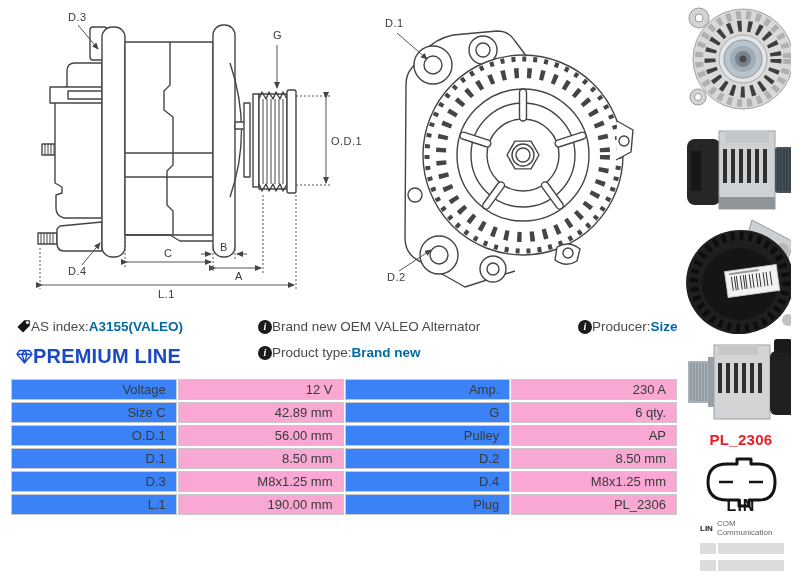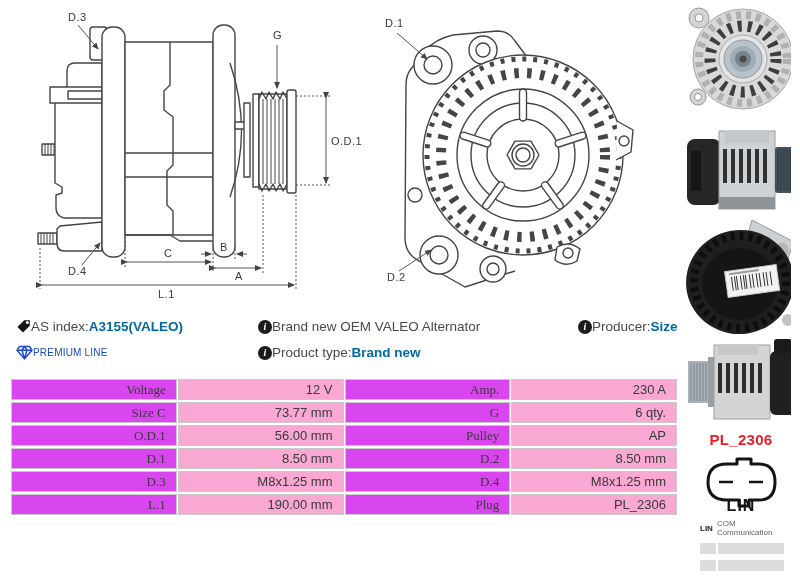--- a/index.html
+++ b/index.html
@@ -15,28 +15,28 @@
   .photo{position:absolute;}
 
   
   .info-item{position:absolute;display:flex;align-items:center;
              font-size:13.5px;color:#4a4a4a;white-space:nowrap;}
   .info-item .val{font-weight:700;color:#0369a1;}
   .info-item .lab{color:#4a4a4a;}
   .icircle{width:14px;height:14px;border-radius:50%;background:#1b1b1b;color:#fff;
            display:flex;align-items:center;justify-content:center;flex:0 0 auto;
            font-family:"Liberation Serif",serif;font-style:italic;font-weight:700;font-size:10px;line-height:1;}
-  .premium{color:#1a49c8;font-weight:400;font-size:10px;letter-spacing:.2px;}
+  .premium{color:#1a49c8;font-weight:700;font-size:20px;letter-spacing:.2px;}
 
   
   .spec-table{position:absolute;left:10px;top:377px;width:668px;table-layout:fixed;
               border-collapse:separate;border-spacing:1px 2px;font-size:13px;}
   .spec-table td{border:1px solid #c9c9c9;height:19px;padding:0 10px;text-align:right;
                  color:#3a3a3a;overflow:hidden;white-space:nowrap;}
-  .spec-table td.lbl{background:#d946ef;font-family:Liberation Serif, serif;}
+  .spec-table td.lbl{background:#3b82f6;}
   .spec-table td.val{background:#f9a8d4;}
 
   
   .pl-code{position:absolute;left:685px;top:431px;width:112px;text-align:center;
            color:#ee1c24;font-weight:700;font-size:15px;letter-spacing:.3px;}
   .connector-svg{position:absolute;left:701px;top:456px;}
   .lin-label{position:absolute;left:685px;top:497px;width:112px;text-align:center;
              font-weight:700;font-size:16px;color:#141414;letter-spacing:1px;}
   .lin-table{position:absolute;left:700px;top:519px;width:90px;font-size:8px;}
   .lin-head{display:flex;align-items:center;gap:4px;}
@@ -270,21 +270,21 @@
   <table class="spec-table">
     <tbody>
       <tr>
         <td class="lbl">Voltage</td>
         <td class="val">12 V</td>
         <td class="lbl">Amp.</td>
         <td class="val">230 A</td>
       </tr>
       <tr>
         <td class="lbl">Size C</td>
-        <td class="val">73.77 mm</td>
+        <td class="val">42.89 mm</td>
         <td class="lbl">G</td>
         <td class="val">6 qty.</td>
       </tr>
       <tr>
         <td class="lbl">O.D.1</td>
         <td class="val">56.00 mm</td>
         <td class="lbl">Pulley</td>
         <td class="val">AP</td>
       </tr>
       <tr>

